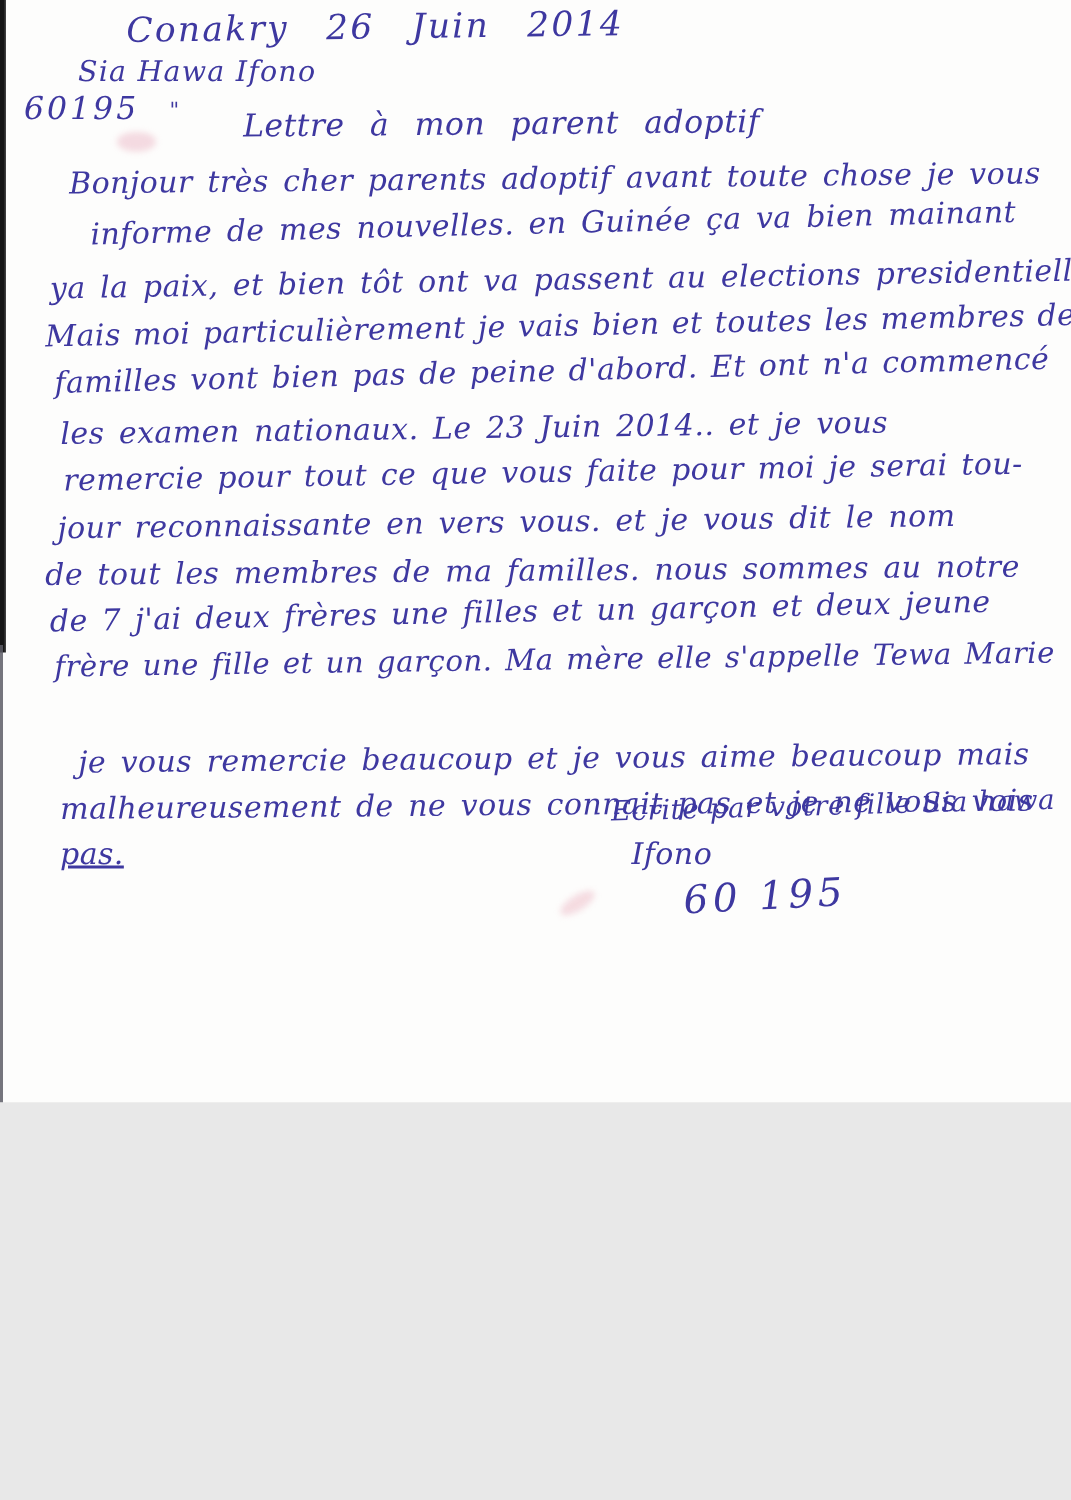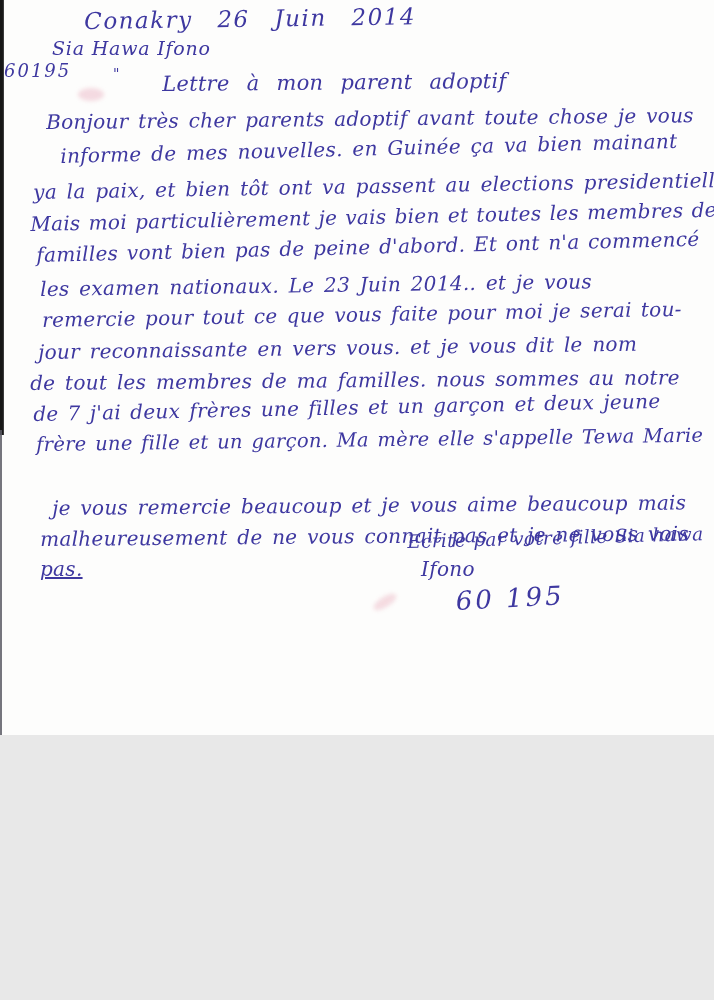--- a/index.html
+++ b/index.html
@@ -19,21 +19,21 @@
     font-family:"DejaVu Serif", serif;
     font-style:italic;
     color:var(--ink);
     white-space:nowrap;
     transform-origin:left top;
     letter-spacing:0.3px;
   }
   
   .place-date{top:8px;left:84px;font-size:23px;word-spacing:16px;letter-spacing:1.5px;transform:rotate(-0.8deg);}
   .sender-name{top:37px;left:8px;font-size:19px;letter-spacing:0.8px;margin-left:44px;}
-  .sender-number{top:60px;left:4px;font-size:18px;letter-spacing:2px;}
+  .sender-number{top:60px;left:16px;font-size:21px;letter-spacing:2px;}
   .ditto{top:66px;left:113px;font-size:14px;}
   .title{top:72px;left:162px;font-size:21px;word-spacing:10px;transform:rotate(-0.5deg);}
   
   .bline{font-size:20px;word-spacing:3px;}
   .l1{top:110px;left:46px;transform:rotate(-0.6deg);}
   .l2{top:144px;left:60px;transform:rotate(-1.4deg);}
   .l3{top:180px;left:33px;transform:rotate(-1deg);}
   .l4{top:212px;left:30px;transform:rotate(-1.2deg);word-spacing:1.5px;}
   .l5{top:243px;left:36px;transform:rotate(-1.4deg);word-spacing:2px;}
   .l6{top:277px;left:40px;transform:rotate(-0.8deg);}

